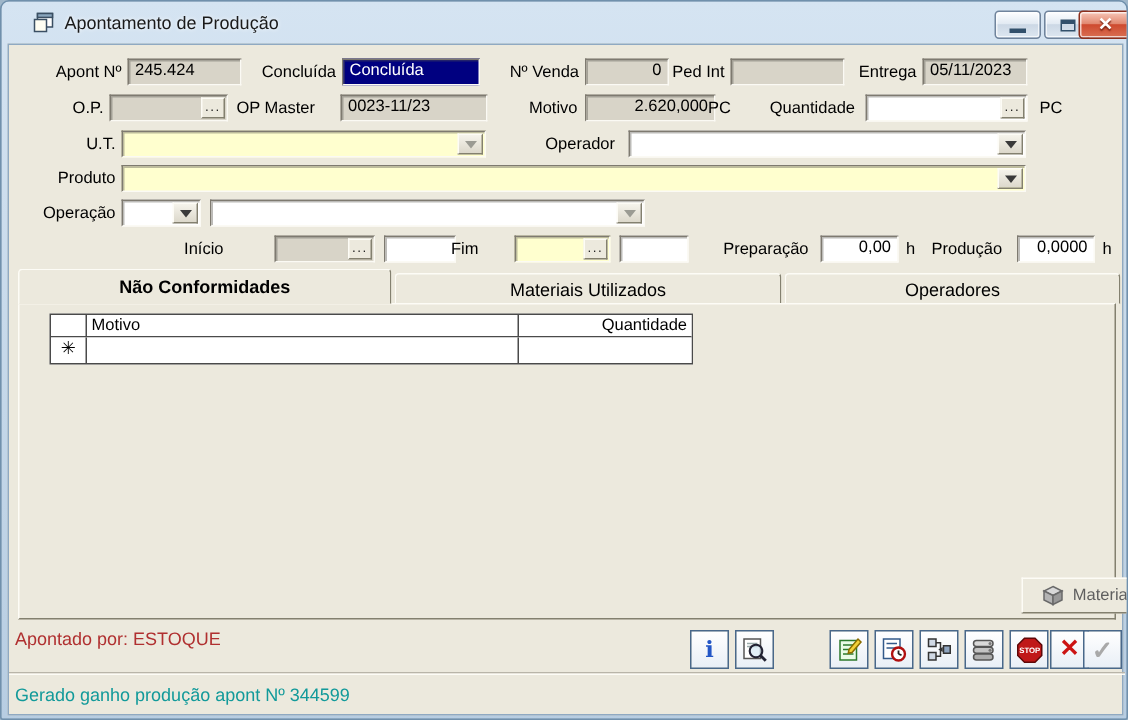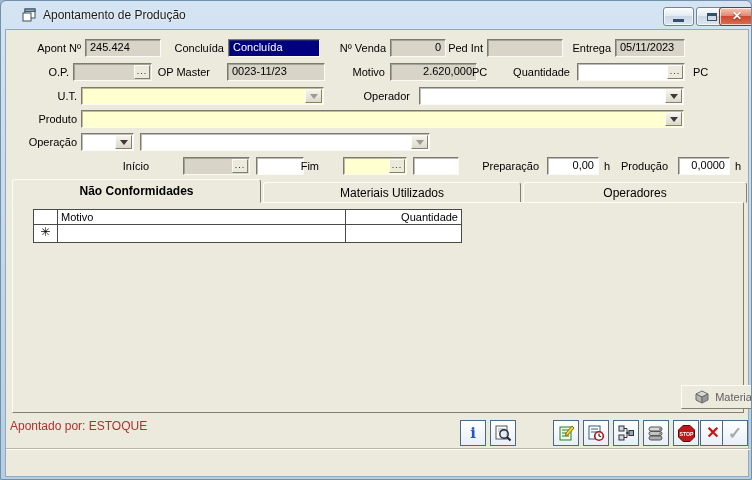--- a/index.html
+++ b/index.html
@@ -259,14 +259,15 @@
       </span>
     </div>
     <div class="toolbtn" style="left:694px;">
       <span style="font-size:16px;font-weight:bold;color:#cc1414;line-height:16px;">✕</span>
     </div>
     <div class="toolbtn" style="left:716px;">
       <span style="font-size:17px;font-weight:bold;color:#a9a9a9;line-height:17px;">✓</span>
     </div>
 
     <div class="divline"></div>
+    <span class="status-note">Gerado ganho produção apont Nº 344599</span>
   </div>
 </div>
 
 </body></html>

